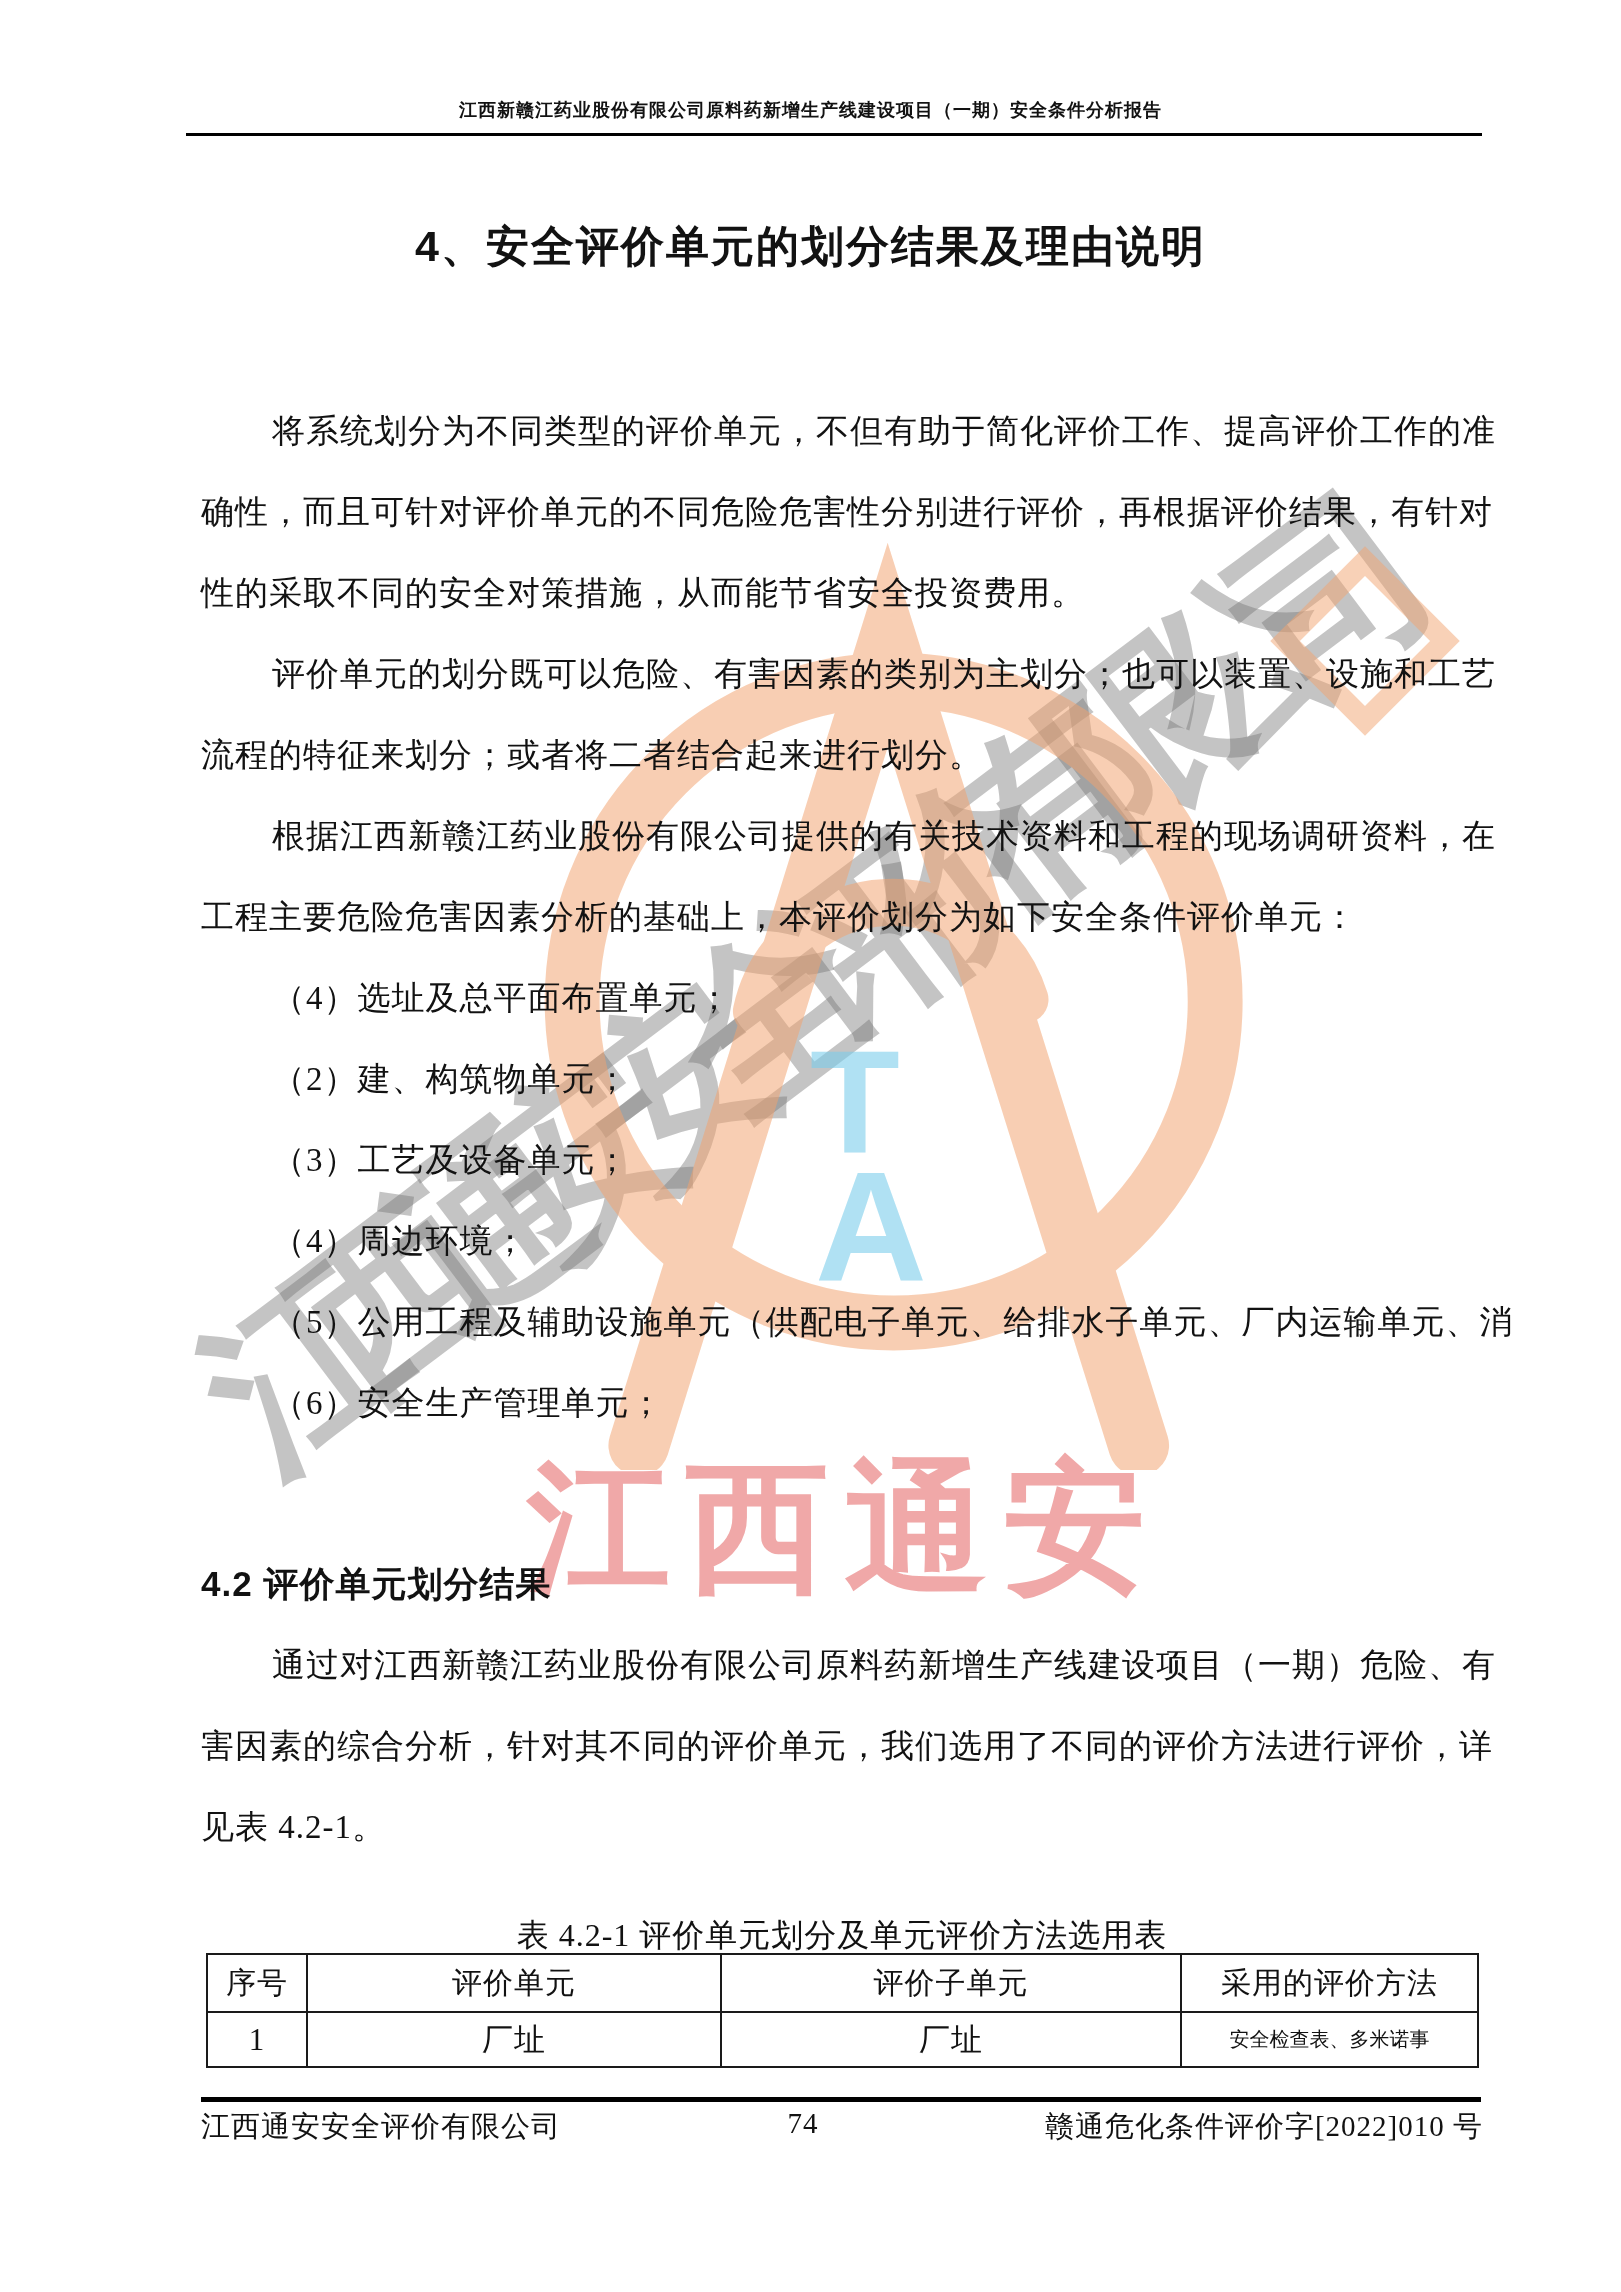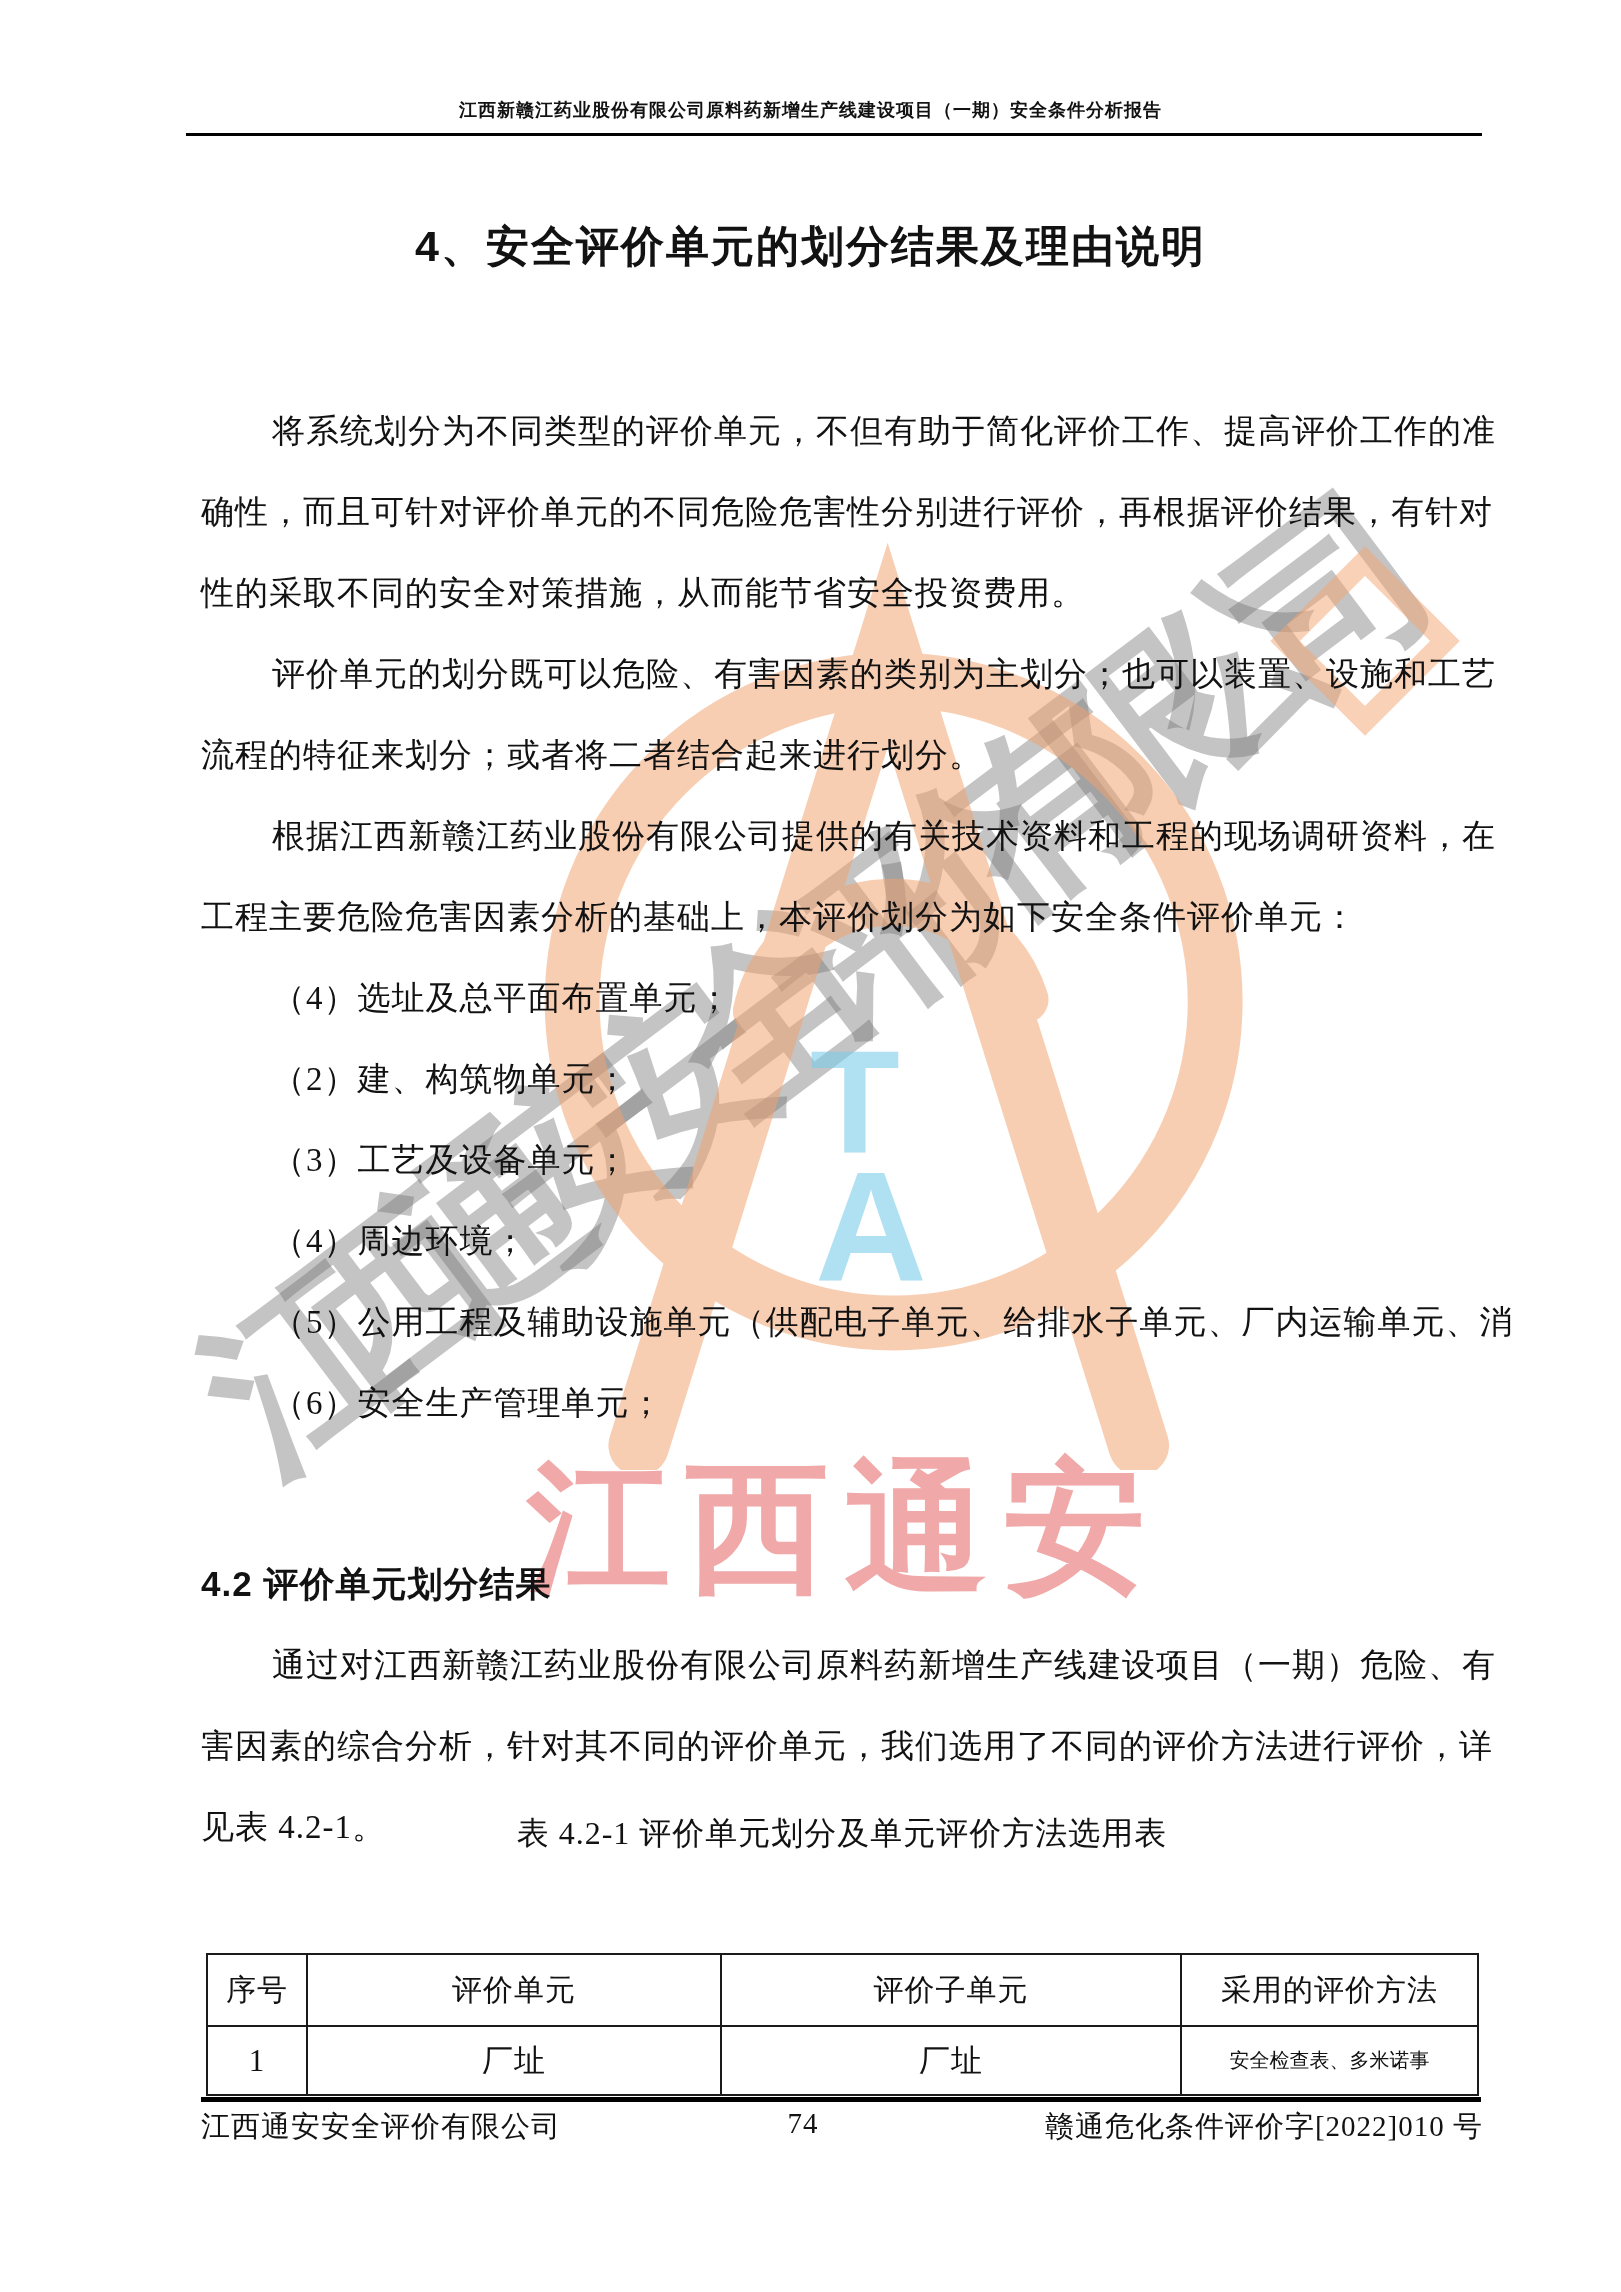--- a/index.html
+++ b/index.html
@@ -50,26 +50,26 @@
     font-size:35px;letter-spacing:1px;white-space:nowrap;
   }
   .h41{left:201px;top:321px;}
   .h42{left:201px;top:1561px;}
   .body-block{left:201px;width:1294px;}
   .bb1{top:391px;}
   .bb2{top:1625px;}
   .line{height:81px;line-height:81px;font-size:33px;letter-spacing:1px;white-space:nowrap;}
   .indent{padding-left:71px;}
   .table-title{
-    left:201px;top:1812px;width:1282px;text-align:center;
+    left:201px;top:1914px;width:1282px;text-align:center;
     font-size:32px;letter-spacing:1px;
   }
   .data-table{left:206px;top:1953px;}
   table{border-collapse:collapse;table-layout:fixed;width:1270px;}
-  th,td{border:2px solid #1a1a1a;text-align:center;vertical-align:middle;padding:7px;overflow:visible;white-space:nowrap;}
+  th,td{border:2px solid #1a1a1a;text-align:center;vertical-align:middle;padding:0;overflow:visible;white-space:nowrap;}
   th{font-weight:400;font-size:30px;height:56px;letter-spacing:1px;}
   td{font-size:31px;height:53px;letter-spacing:1px;}
   td.c4{font-size:20px;letter-spacing:0;}
   .footer-rule{left:201px;top:2097px;width:1280px;height:4.9px;background:#000;}
   .footer-row{
     left:201px;top:2107px;width:1282px;display:flex;justify-content:space-between;
     font-size:29px;letter-spacing:1px;
   }
 </style>
 </head>

